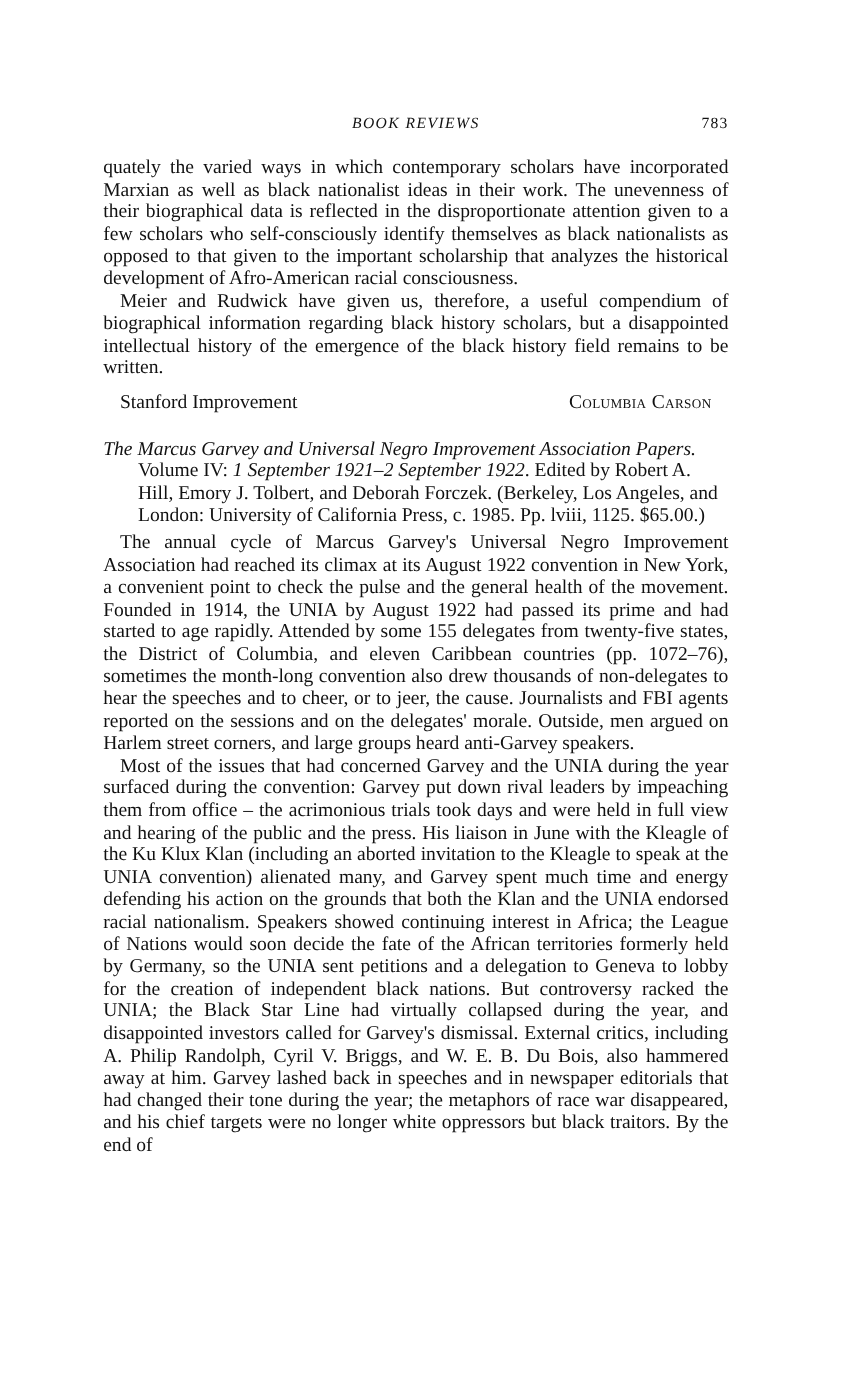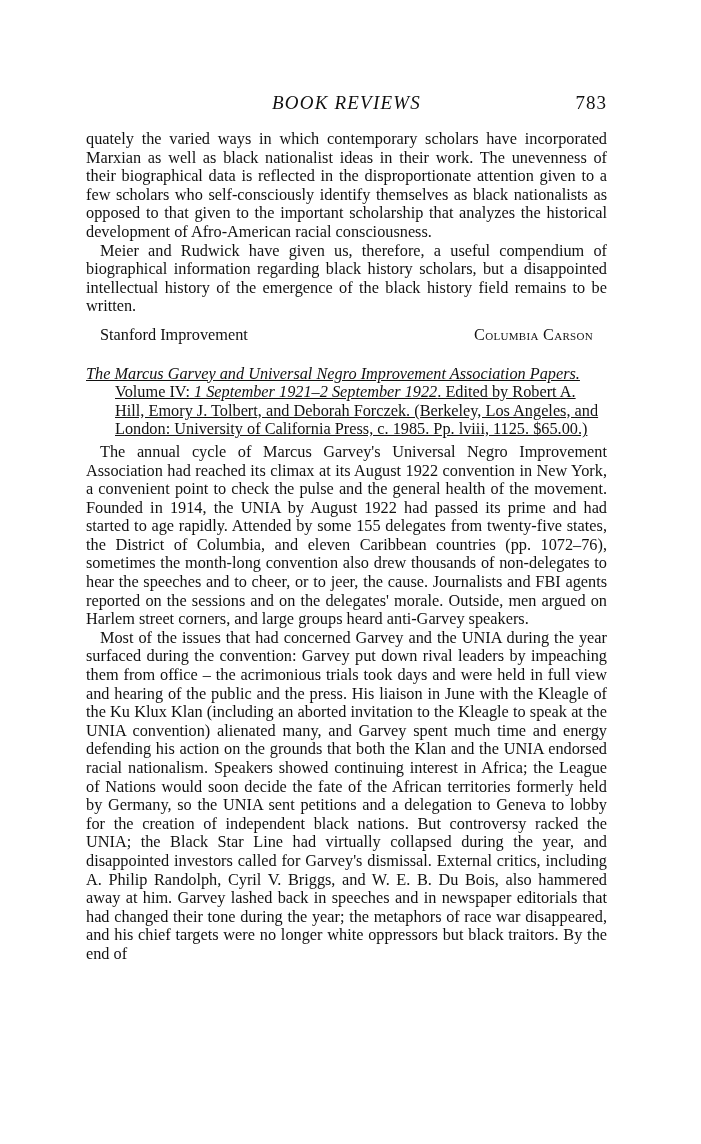--- a/index.html
+++ b/index.html
@@ -4,33 +4,33 @@
 <style>
   html, body { margin: 0; padding: 0; background: #ffffff; }
   body { width: 701px; height: 1144px; position: relative; overflow: hidden; }
   .page {
     position: absolute; left: 86px; top: 0; width: 521px;
     font-family: "Liberation Serif", "DejaVu Serif", serif;
     font-size: 16.3px; line-height: 18.6px; color: #111;
   }
   .running-head {
     position: absolute; top: 94px; left: 0; width: 521px; height: 18px;
-    font-size: 19px; letter-spacing: 1.2px;
+    font-size: 13px; letter-spacing: 1.2px;
   }
   .running-title { position: absolute; left: 0; right: 0; text-align: center; font-style: italic; }
   .page-number { position: absolute; right: 0; top: 0; letter-spacing: 1px; }
   .body { position: absolute; top: 130px; left: 0; width: 521px; }
   p { margin: 0; text-align: justify; hyphens: manual; }
   .indent { text-indent: 14px; }
   .sig {
     display: flex; justify-content: space-between;
     margin-top: 10px; padding-left: 14px; padding-right: 14px;
   }
   .smallcaps { font-variant: small-caps; letter-spacing: 0.3px; }
-  .citation { margin-top: 20px; padding-left: 29px; text-indent: -29px; text-align: left; text-decoration: underline; }
+  .citation { margin-top: 20px; padding-left: 29px; text-indent: -29px; text-align: left; }
   .citation .it { font-style: italic; }
   .review { margin-top: 4px; }
 </style>
 </head>
 <body>
 
 <div class="page">
   <div class="running-head">
     <span class="running-title">BOOK REVIEWS</span>
     <span class="page-number">783</span>

